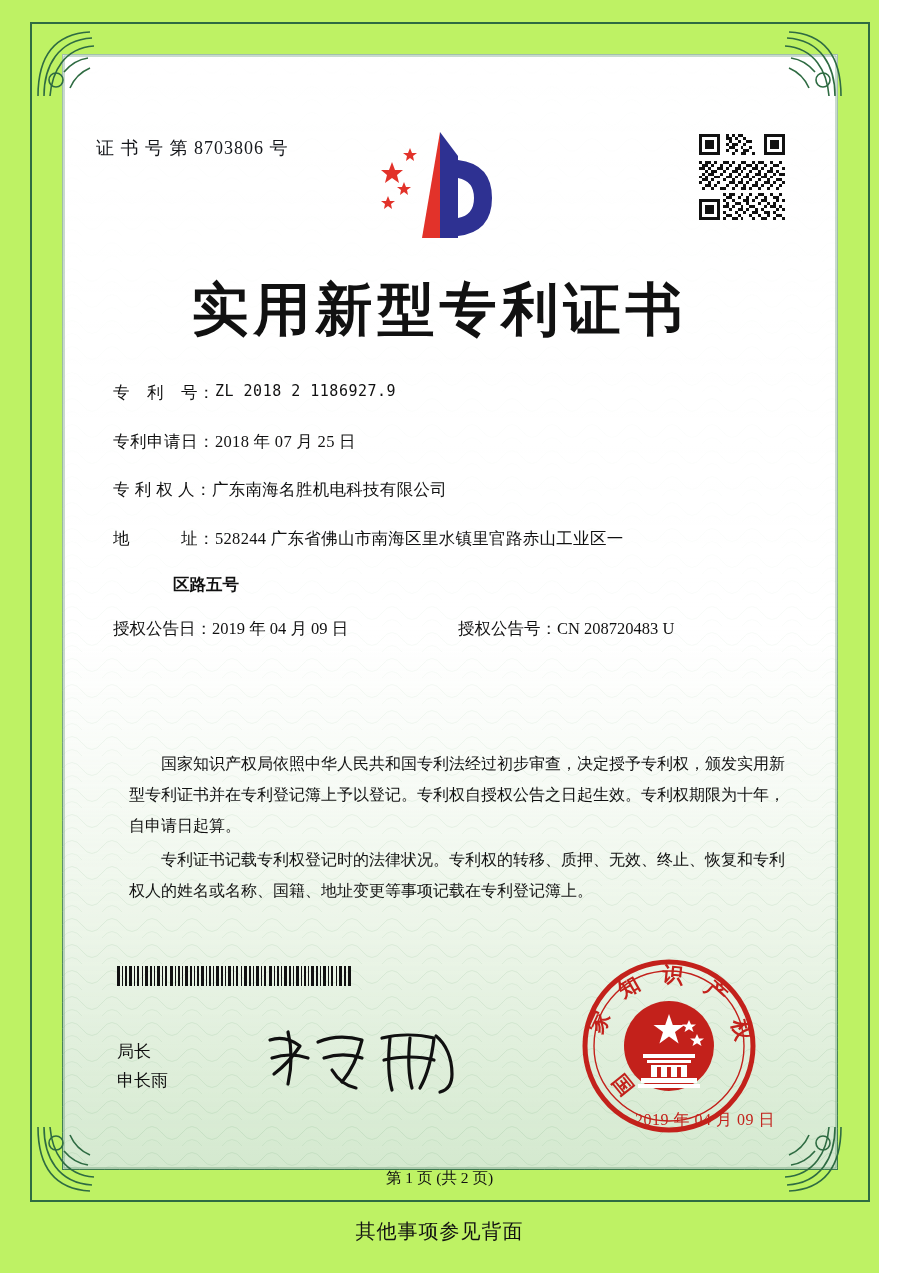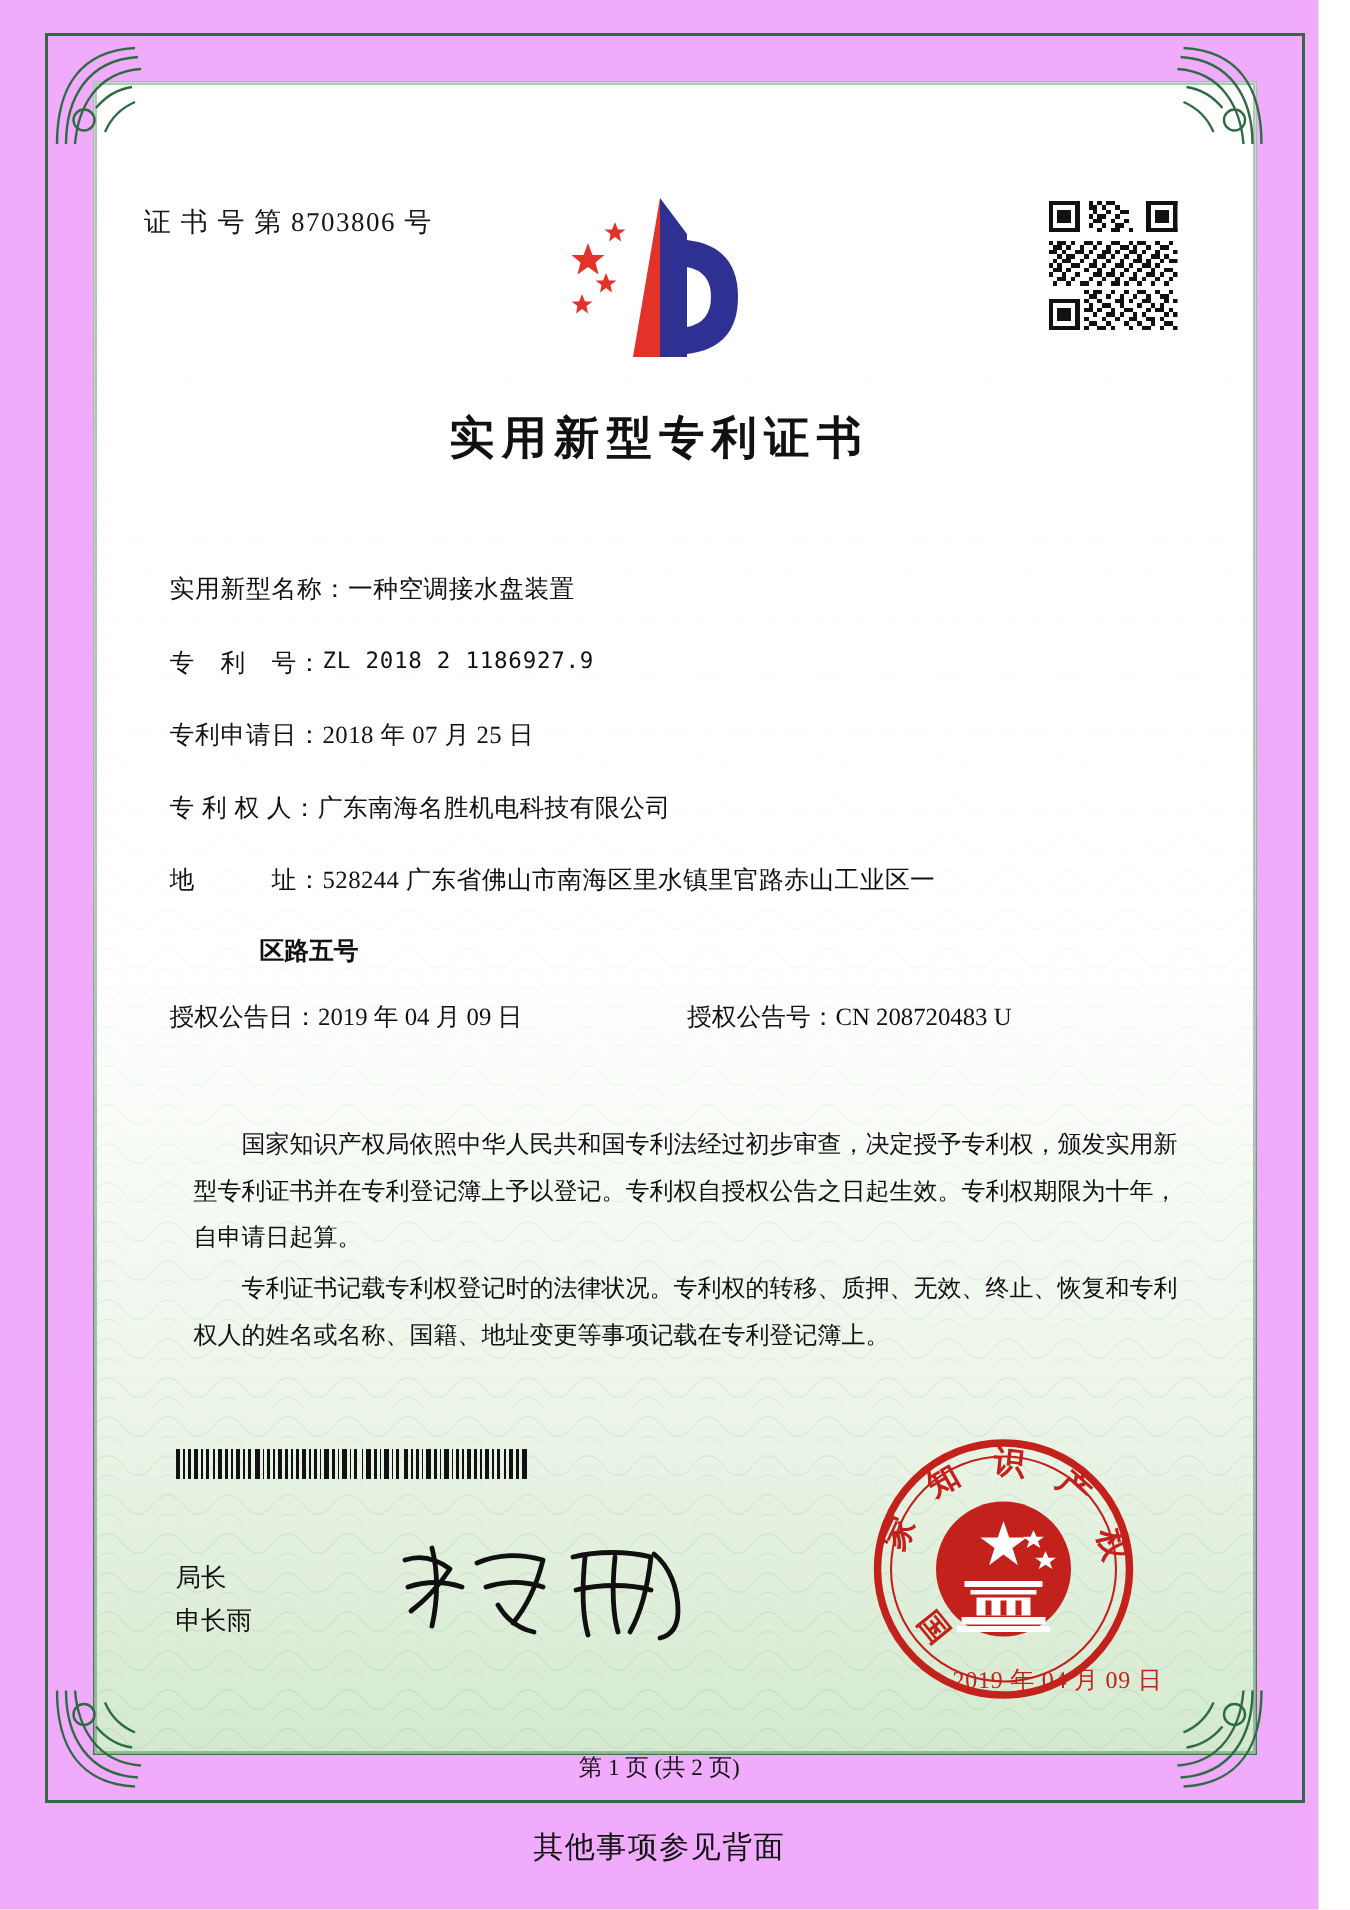--- a/index.html
+++ b/index.html
@@ -4,21 +4,21 @@
 <style>
   html, body {
     margin: 0;
     padding: 0;
     background: #ffffff;
   }
   .page {
     position: relative;
     width: 879px;
     height: 1273px;
-    background: #f0abfc;
+    background: #bef264;
     font-family: "Liberation Serif", serif;
     overflow: hidden;
   }
 
   
   .border-outer {
     position: absolute;
     left: 30px; top: 22px;
     width: 840px; height: 1180px;
     border: 2px solid #2e6b42;
@@ -70,21 +70,21 @@
     transform: translateX(-50%);
     top: 126px;
     width: 156px; height: 118px;
   }
 
   .title {
     position: absolute;
     left: 0; right: 0;
     top: 272px;
     text-align: center;
-    font-size: 30px;
+    font-size: 57px;
     font-weight: bold;
     letter-spacing: 5px;
     color: #111;
     font-family: "DejaVu Serif", serif;
   }
 
   
   .fields {
     position: absolute;
     left: 113px;
@@ -480,24 +480,20 @@
         <rect x="21" y="28" width="2" height="1"></rect>
         <rect x="25" y="28" width="1" height="1"></rect>
         <rect x="28" y="28" width="1" height="1"></rect>
     </g>
   </svg>
 
   <div class="title">实用新型专利证书</div>
 
   <div class="fields">
 
-    <div class="field">
-      <span class="lbl">实用新型名称：</span>
-      <span class="val">一种空调接水盘装置</span>
-    </div>
 
 
     <div class="field">
       <span class="lbl">专　利　号：</span>
       <span class="val mono">ZL 2018 2 1186927.9</span>
     </div>
 
     <div class="field">
       <span class="lbl">专利申请日：</span>
       <span class="val">2018 年 07 月 25 日</span>

